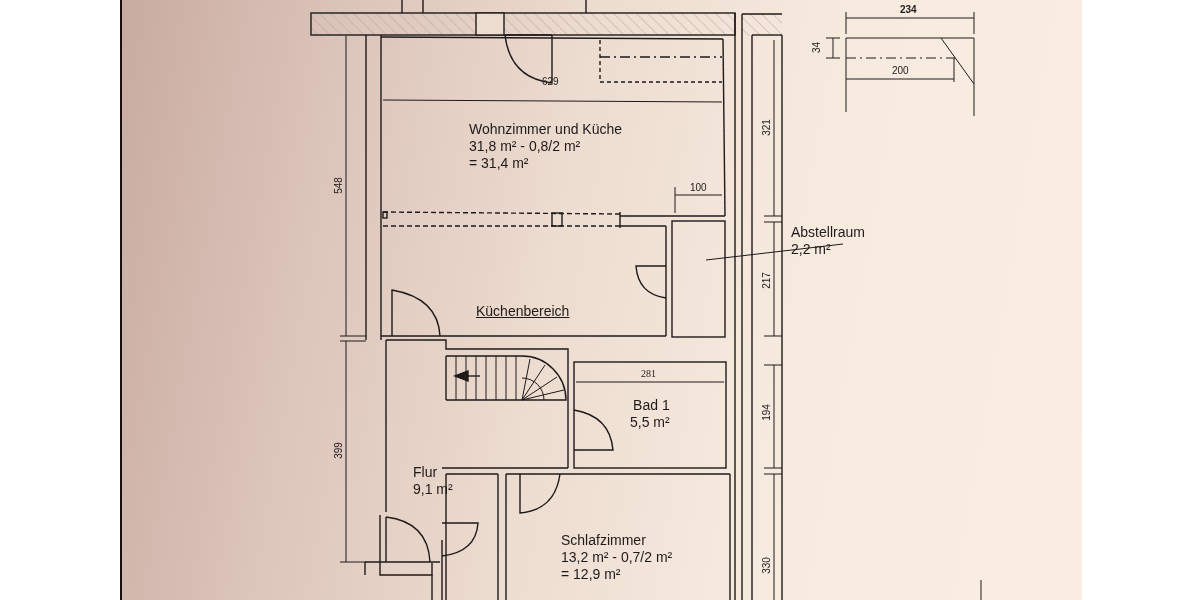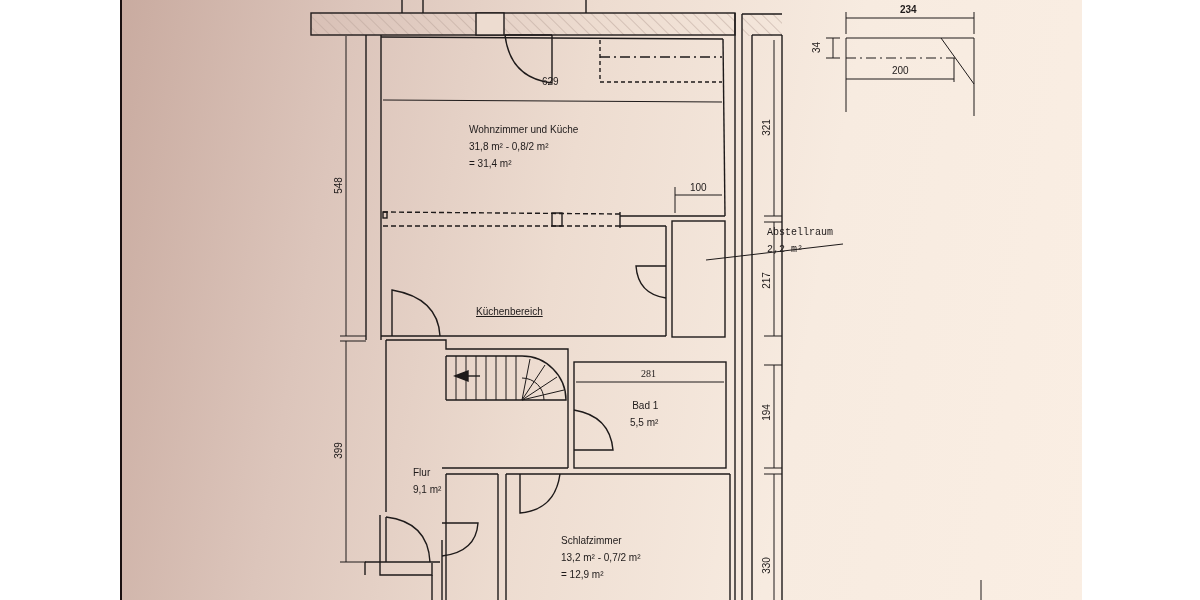--- a/index.html
+++ b/index.html
@@ -2,21 +2,21 @@
 <html><head>
 <meta charset="utf-8">
 <style>
   html, body { margin:0; padding:0; }
   body { width:1200px; height:600px; background:#ffffff; position:relative; overflow:hidden;
          font-family:"Liberation Sans", sans-serif; }
   #sheet { position:absolute; left:120px; top:0; width:960px; height:600px;
            background: linear-gradient(100deg, #c9aba0 0%, #dcc5bb 22%, #eddcd0 45%, #f7ebe0 70%, #faeee3 100%);
            border-left:2px solid #1a1010; }
   #plan { position:absolute; left:0; top:0; width:1200px; height:600px; }
-  .lbl { position:absolute; color:#1e1a1a; font-size:10px; line-height:17px; white-space:nowrap; }
+  .lbl { position:absolute; color:#1e1a1a; font-size:14px; line-height:17px; white-space:nowrap; }
   .dim { position:absolute; color:#1e1a1a; font-size:10px; white-space:nowrap; }
   .vdim { transform:rotate(-90deg); transform-origin:center; }
 </style>
 </head>
 <body>
 
 <div id="sheet"></div>
 
 <svg id="plan" viewBox="0 0 1200 600" xmlns="http://www.w3.org/2000/svg">
   <defs>
@@ -169,21 +169,21 @@
 </svg>
 
 <div class="lbl" style="left:469px;top:121px;">
   <div>Wohnzimmer und Küche</div>
   <div>31,8 m² - 0,8/2 m²</div>
   <div>= 31,4 m²</div>
 </div>
 <div class="lbl" style="left:476px;top:303px;text-decoration:underline;">
   <div>Küchenbereich</div>
 </div>
-<div class="lbl" style="left:767px;top:224px;font-family:Liberation Mono, monospace;">
+<div class="lbl" style="left:791px;top:224px;">
   <div>Abstellraum</div>
   <div>2,2 m²</div>
 </div>
 <div class="lbl" style="left:413px;top:416px;margin-top:48px;">
   <div>Flur</div>
   <div>9,1 m²</div>
 </div>
 <div class="lbl" style="left:630px;top:397px;text-align:right;">
   <div>Bad 1</div>
   <div>5,5 m²</div>

